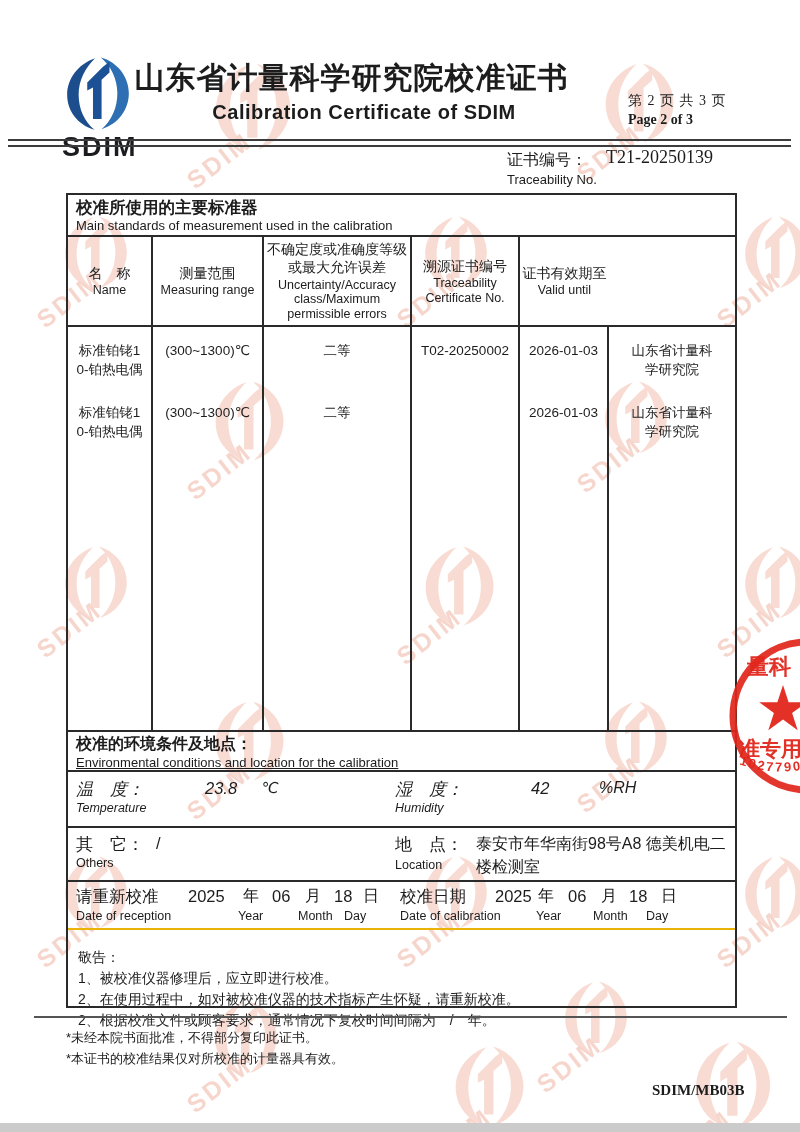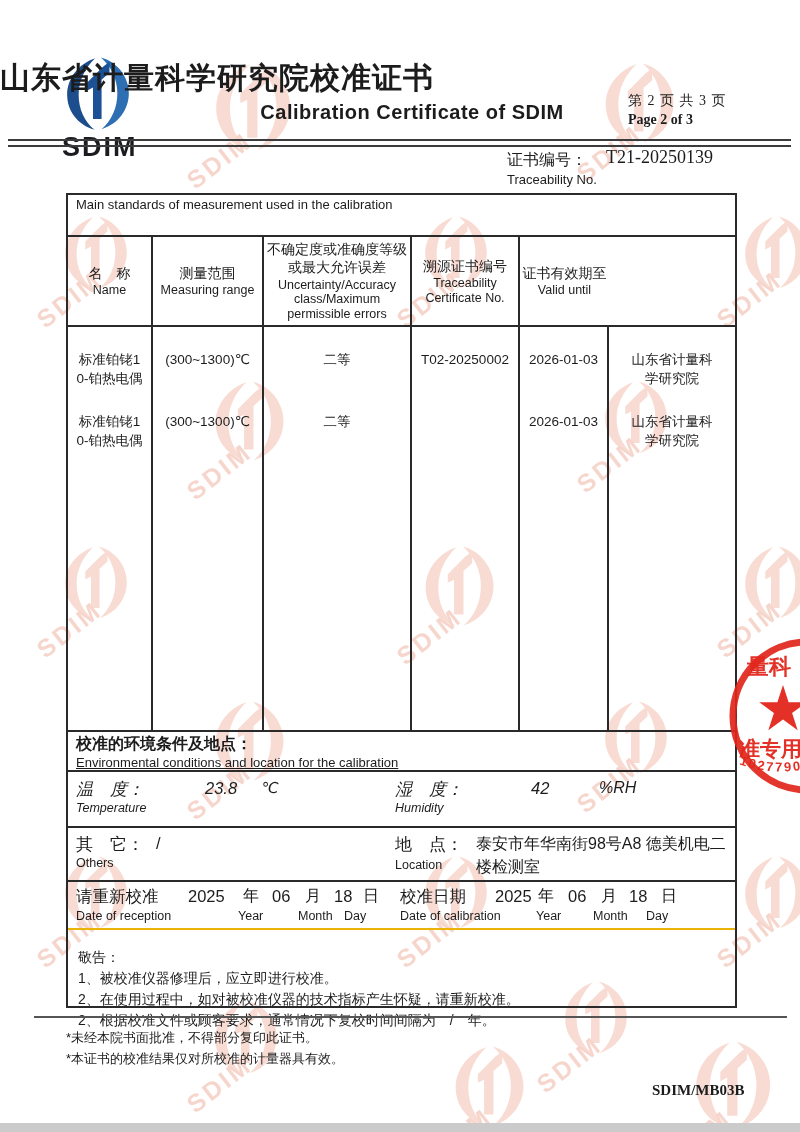--- a/index.html
+++ b/index.html
@@ -9,24 +9,24 @@
   
   #watermarks{position:absolute;inset:0;z-index:0;}
   .wm{position:absolute;opacity:.55;}
   .wm-word{position:absolute;font:bold 25px "Liberation Sans",sans-serif;color:#efb6a4;
            letter-spacing:3px;transform:rotate(-38deg);white-space:nowrap;}
   
   .content{position:absolute;inset:0;z-index:1;}
   
   .logo{left:62px;top:56px;width:120px;text-align:left;}
   .logo-text{font:bold 27px "Liberation Sans",sans-serif;letter-spacing:2px;color:#1b1c20;margin-top:-4px;}
-  .title-zh{left:0;top:58px;width:703px;text-align:left;
+  .title-zh{left:0;top:58px;width:703px;text-align:center;
             font:bold 30px "Liberation Serif","DejaVu Serif",serif;letter-spacing:1px;}
   .title-en{left:0;top:101px;width:728px;text-align:center;
-            font:bold 20px "Liberation Sans",sans-serif;letter-spacing:.5px;margin-left:48px;}
+            font:bold 20px "Liberation Sans",sans-serif;letter-spacing:.5px;}
   .page-info{left:628px;top:92px;width:150px;text-align:left;}
   .page-info .zh{font:14px "Liberation Serif",serif;letter-spacing:1px;}
   .page-info .en{font:bold 14px "Liberation Serif",serif;margin-top:2px;}
   .rule-double{left:8px;top:139px;width:783px;height:4px;
                border-top:2px solid #3c3c3c;border-bottom:2px solid #3c3c3c;}
   .certno-label{left:507px;top:150px;font:16px "Liberation Serif",serif;}
   .certno-value{left:606px;top:147px;font:18px "Liberation Serif",serif;}
   .certno-en{left:507px;top:172px;font:13px "Liberation Sans",sans-serif;}
   
   .tbl{left:66px;top:193px;width:671px;height:815px;border:2px solid #2a2a2a;box-sizing:border-box;background:transparent;}
@@ -34,21 +34,21 @@
   .sec-title .zh{font-size:16.5px;font-weight:bold;line-height:1.25;}
   .sec-title .en{font-size:13px;line-height:1.2;}
   .thead{display:flex;height:90px;border-top:2px solid #2a2a2a;box-sizing:border-box;}
   .tbody{display:flex;height:405px;border-top:2px solid #2a2a2a;box-sizing:border-box;}
   .tcol{box-sizing:border-box;border-right:2px solid #2a2a2a;display:flex;flex-direction:column;
         align-items:center;justify-content:center;text-align:center;padding:2px;}
   .tcol:last-child{border-right:none;}
   .c1{width:85px}.c2{width:111px}.c3{width:148px}.c4{width:108px}.c5{width:89px}.c6{flex:1}
   .thead .zh{font-size:14px;line-height:1.3;}
   .thead .en{font-size:12.5px;line-height:1.18;margin-top:1px;}
-  .tbody .tcol{justify-content:flex-start;padding-top:24px;}
+  .tbody .tcol{justify-content:flex-start;padding-top:15px;}
   .slot{height:62px;font-size:13.5px;line-height:1.4;width:100%;text-align:center;}
   .w-name{width:68px;margin:0 auto;word-break:break-all;}
   .w-inst{width:94px;margin:0 auto;}
   
   .env-title{border-top:2px solid #2a2a2a;height:40px;padding:2px 8px;box-sizing:border-box;}
   .env-title .zh{font-size:16px;font-weight:bold;line-height:1.3;}
   .env-title .en{font-size:13px;line-height:1.2;text-decoration:underline;}
   .prow{position:relative;border-top:2px solid #2a2a2a;box-sizing:border-box;}
   .row-temp{height:56px;font-style:italic;}
   .row-others{height:54px;}
@@ -192,20 +192,21 @@
 
     <div class="abs rule-double"></div>
 
     <div class="abs certno-label">证书编号：</div>
     <div class="abs certno-value">T21-20250139</div>
     <div class="abs certno-en">Traceability No.</div>
 
     <div class="abs tbl">
 
       <div class="sec-title">
+        <div class="zh">校准所使用的主要标准器</div>
         <div class="en">Main standards of measurement used in the calibration</div>
       </div>
 
       <div class="thead">
         <div class="tcol c1">
           <div class="zh">名　称</div>
           <div class="en">Name</div>
         </div>
         <div class="tcol c2">
           <div class="zh">测量范围</div>

